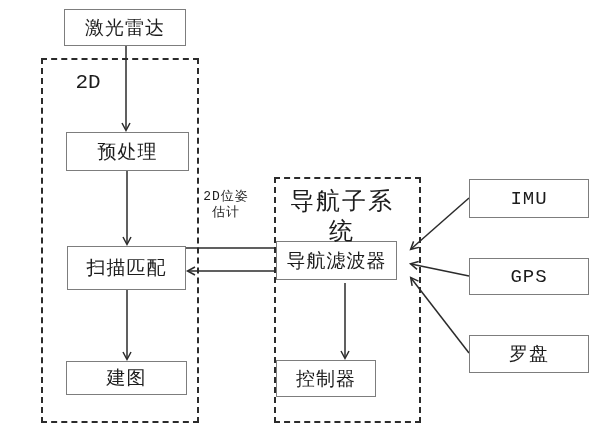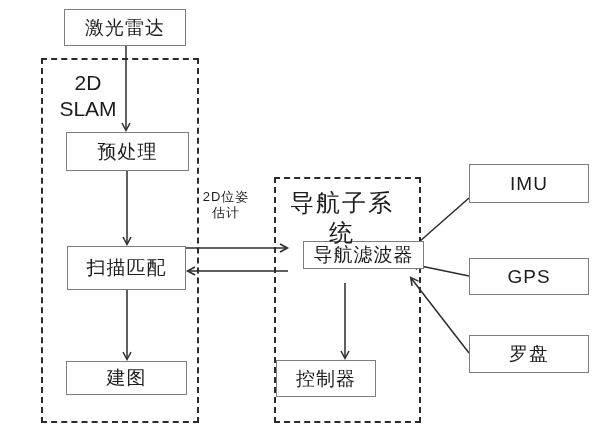--- a/index.html
+++ b/index.html
@@ -6,21 +6,21 @@
     --line:#2b2b2b;
     --box-border:#7d7d7d;
     --text:#1c1c1c;
     --background:#ffffff;
   }
   html,body{margin:0;padding:0;background:var(--background);}
   .stage{
     position:relative;
     width:609px;height:435px;
     background:var(--background);
-    font-family:Liberation Sans, sans-serif;
+    font-family:Liberation Mono, monospace;
     color:var(--text);
     overflow:hidden;
   }
   .group{
     position:absolute;
     border:2px dashed var(--line);
     background:transparent;
     box-sizing:border-box;
     z-index:1;
   }
@@ -80,39 +80,38 @@
   </div>
   <div class="node" style="left:66px;top:132px;width:123px;height:39px">
     <span>预处理</span>
   </div>
   <div class="node" style="left:67px;top:246px;width:119px;height:44px">
     <span>扫描匹配</span>
   </div>
   <div class="node" style="left:66px;top:361px;width:121px;height:34px">
     <span>建图</span>
   </div>
-  <div class="node" style="left:303px;top:241px;width:121px;height:28px">
+  <div class="node" style="left:276px;top:241px;width:121px;height:39px">
     <span>导航滤波器</span>
   </div>
   <div class="node" style="left:276px;top:360px;width:100px;height:37px">
     <span>控制器</span>
   </div>
-  <div class="node" style="left:469px;top:164px;width:120px;height:39px">
+  <div class="node" style="left:469px;top:179px;width:120px;height:39px">
     <span>IMU</span>
   </div>
   <div class="node" style="left:469px;top:258px;width:120px;height:37px">
     <span>GPS</span>
   </div>
   <div class="node" style="left:469px;top:335px;width:120px;height:38px">
     <span>罗盘</span>
   </div>
 
   <div class="label slam-label" style="left:50px;top:70px;width:76px">
     <span>2D</span>
-    <span>SLAM</span>
   </div>
   <div class="label group-label" style="left:282px;top:188px;width:120px">
     <span>导航子系统</span>
   </div>
 
   <div class="label edge-label" style="left:196px;top:189px;width:60px">
     <span>2D位姿</span>
     <span>估计</span>
   </div>
 

